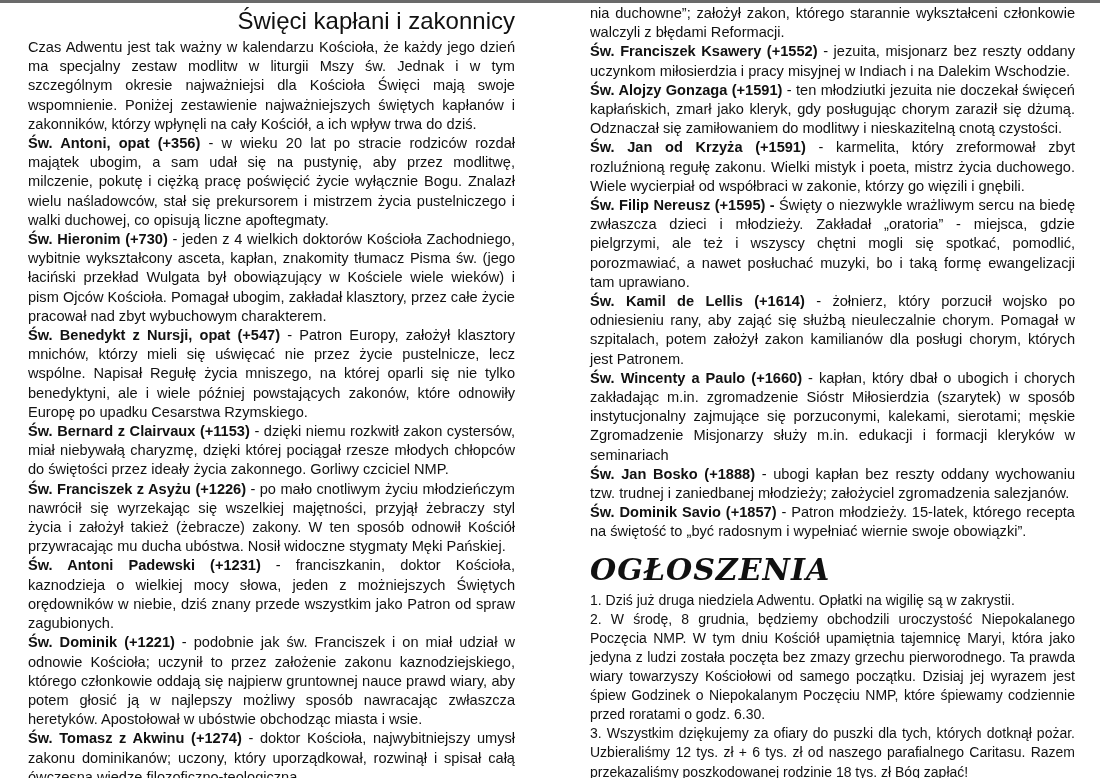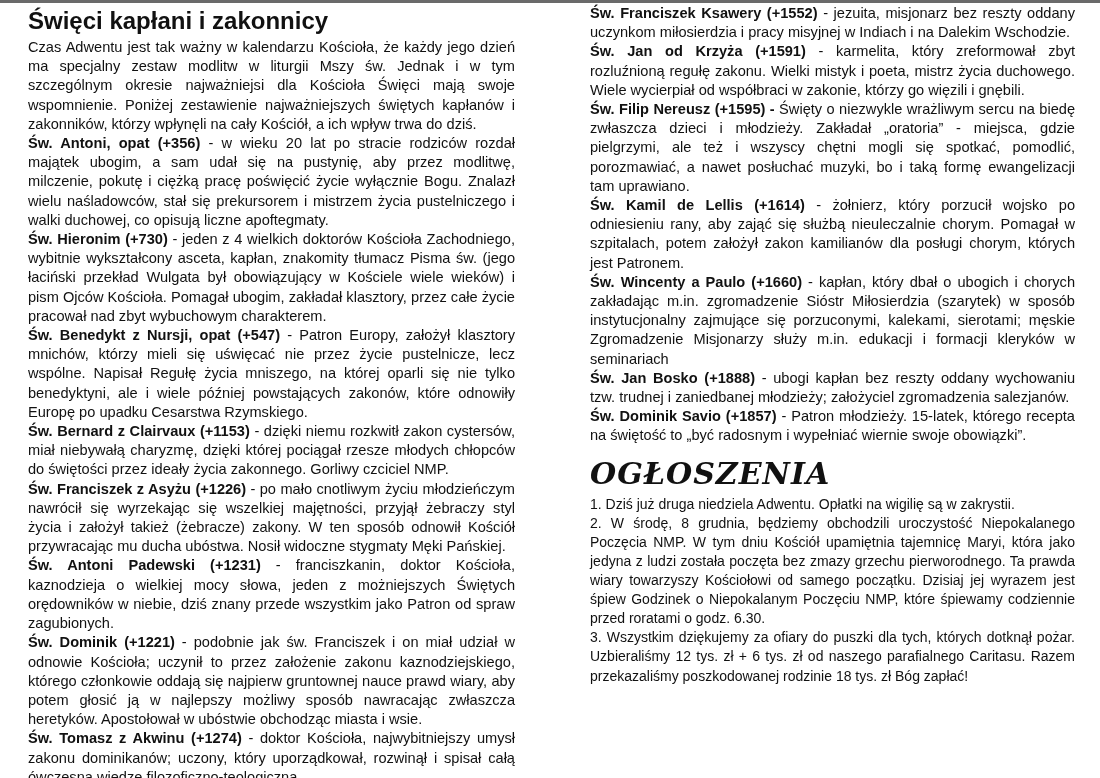--- a/index.html
+++ b/index.html
@@ -8,21 +8,21 @@
     background: #ffffff;
     font-family: "Liberation Sans", sans-serif;
     color: #111;
     position: relative;
   }
   .topbar { position: absolute; left: 0; top: 0; width: 1100px; height: 3px; background: #6a6a6a; }
   .col { position: absolute; top: 4px; font-size: 14.6px; line-height: 19.2px; }
   .col.left { left: 28px; width: 487px; }
   .col.right { left: 590px; width: 485px; top: 4px; }
   .title {
-    font-weight: bold; font-size: 24px; line-height: 30px; text-align: left;
+    font-weight: normal; font-size: 24px; line-height: 30px; text-align: right;
     margin: 2px 0 2px 0;
   }
   p { margin: 0; text-align: justify; }
   .entry { margin: 0; text-align: justify; }
   .name { font-weight: bold; }
   .ann-title {
     font-family: "DejaVu Serif", serif; font-style: italic; font-weight: bold;
     font-size: 30px; line-height: 40px; letter-spacing: 1px;
     margin: 8px 0 1px 0;
   }
@@ -42,21 +42,23 @@
   <p class="entry"><span class="name">Św. Benedykt z Nursji, opat (+547)</span><span> - Patron Europy, założył klasztory mnichów, którzy mieli się uświęcać nie przez życie pustelnicze, lecz wspólne. Napisał Regułę życia mniszego, na której oparli się nie tylko benedyktyni, ale i wiele później powstających zakonów, które odnowiły Europę po upadku Cesarstwa Rzymskiego.</span></p>
   <p class="entry"><span class="name">Św. Bernard z Clairvaux (+1153)</span><span> - dzięki niemu rozkwitł zakon cystersów, miał niebywałą charyzmę, dzięki której pociągał rzesze młodych chłopców do świętości przez ideały życia zakonnego. Gorliwy czciciel NMP.</span></p>
   <p class="entry"><span class="name">Św. Franciszek z Asyżu (+1226)</span><span> - po mało cnotliwym życiu młodzieńczym nawrócił się wyrzekając się wszelkiej majętności, przyjął żebraczy styl życia i założył takież (żebracze) zakony. W ten sposób odnowił Kościół przywracając mu ducha ubóstwa. Nosił widoczne stygmaty Męki Pańskiej.</span></p>
   <p class="entry"><span class="name">Św. Antoni Padewski (+1231)</span><span> - franciszkanin, doktor Kościoła, kaznodzieja o wielkiej mocy słowa, jeden z możniejszych Świętych orędowników w niebie, dziś znany przede wszystkim jako Patron od spraw zagubionych.</span></p>
   <p class="entry"><span class="name">Św. Dominik (+1221)</span><span> - podobnie jak św. Franciszek i on miał udział w odnowie Kościoła; uczynił to przez założenie zakonu kaznodziejskiego, którego członkowie oddają się najpierw gruntownej nauce prawd wiary, aby potem głosić ją w najlepszy możliwy sposób nawracając zwłaszcza heretyków. Apostołował w ubóstwie obchodząc miasta i wsie.</span></p>
   <p class="entry"><span class="name">Św. Tomasz z Akwinu (+1274)</span><span> - doktor Kościoła, najwybitniejszy umysł zakonu dominikanów; uczony, który uporządkował, rozwinął i spisał całą ówczesną wiedzę filozoficzno-teologiczną.</span></p>
 
 </div>
 
 <div class="col right">
+  <p class="entry"><span>nia duchowne”; założył zakon, którego starannie wykształceni członkowie walczyli z błędami Reformacji.</span></p>
   <p class="entry"><span class="name">Św. Franciszek Ksawery (+1552)</span><span> - jezuita, misjonarz bez reszty oddany uczynkom miłosierdzia i pracy misyjnej w Indiach i na Dalekim Wschodzie.</span></p>
+  <p class="entry"><span class="name">Św. Alojzy Gonzaga (+1591)</span><span> - ten młodziutki jezuita nie doczekał święceń kapłańskich, zmarł jako kleryk, gdy posługując chorym zaraził się dżumą. Odznaczał się zamiłowaniem do modlitwy i nieskazitelną cnotą czystości.</span></p>
   <p class="entry"><span class="name">Św. Jan od Krzyża (+1591)</span><span> - karmelita, który zreformował zbyt rozluźnioną regułę zakonu. Wielki mistyk i poeta, mistrz życia duchowego. Wiele wycierpiał od współbraci w zakonie, którzy go więzili i gnębili.</span></p>
   <p class="entry"><span class="name">Św. Filip Nereusz (+1595) -</span><span> Święty o niezwykle wrażliwym sercu na biedę zwłaszcza dzieci i młodzieży. Zakładał „oratoria” - miejsca, gdzie pielgrzymi, ale też i wszyscy chętni mogli się spotkać, pomodlić, porozmawiać, a nawet posłuchać muzyki, bo i taką formę ewangelizacji tam uprawiano.</span></p>
   <p class="entry"><span class="name">Św. Kamil de Lellis (+1614)</span><span> - żołnierz, który porzucił wojsko po odniesieniu rany, aby zająć się służbą nieuleczalnie chorym. Pomagał w szpitalach, potem założył zakon kamilianów dla posługi chorym, których jest Patronem.</span></p>
   <p class="entry"><span class="name">Św. Wincenty a Paulo (+1660)</span><span> - kapłan, który dbał o ubogich i chorych zakładając m.in. zgromadzenie Sióstr Miłosierdzia (szarytek) w sposób instytucjonalny zajmujące się porzuconymi, kalekami, sierotami; męskie Zgromadzenie Misjonarzy służy m.in. edukacji i formacji kleryków w seminariach</span></p>
   <p class="entry"><span class="name">Św. Jan Bosko (+1888)</span><span> - ubogi kapłan bez reszty oddany wychowaniu tzw. trudnej i zaniedbanej młodzieży; założyciel zgromadzenia salezjanów.</span></p>
   <p class="entry"><span class="name">Św. Dominik Savio (+1857)</span><span> - Patron młodzieży. 15-latek, którego recepta na świętość to „być radosnym i wypełniać wiernie swoje obowiązki”.</span></p>
 
   <div class="ann-title">OGŁOSZENIA</div>
   <div class="ann">
     <p>1. Dziś już druga niedziela Adwentu. Opłatki na wigilię są w zakrystii.</p>

